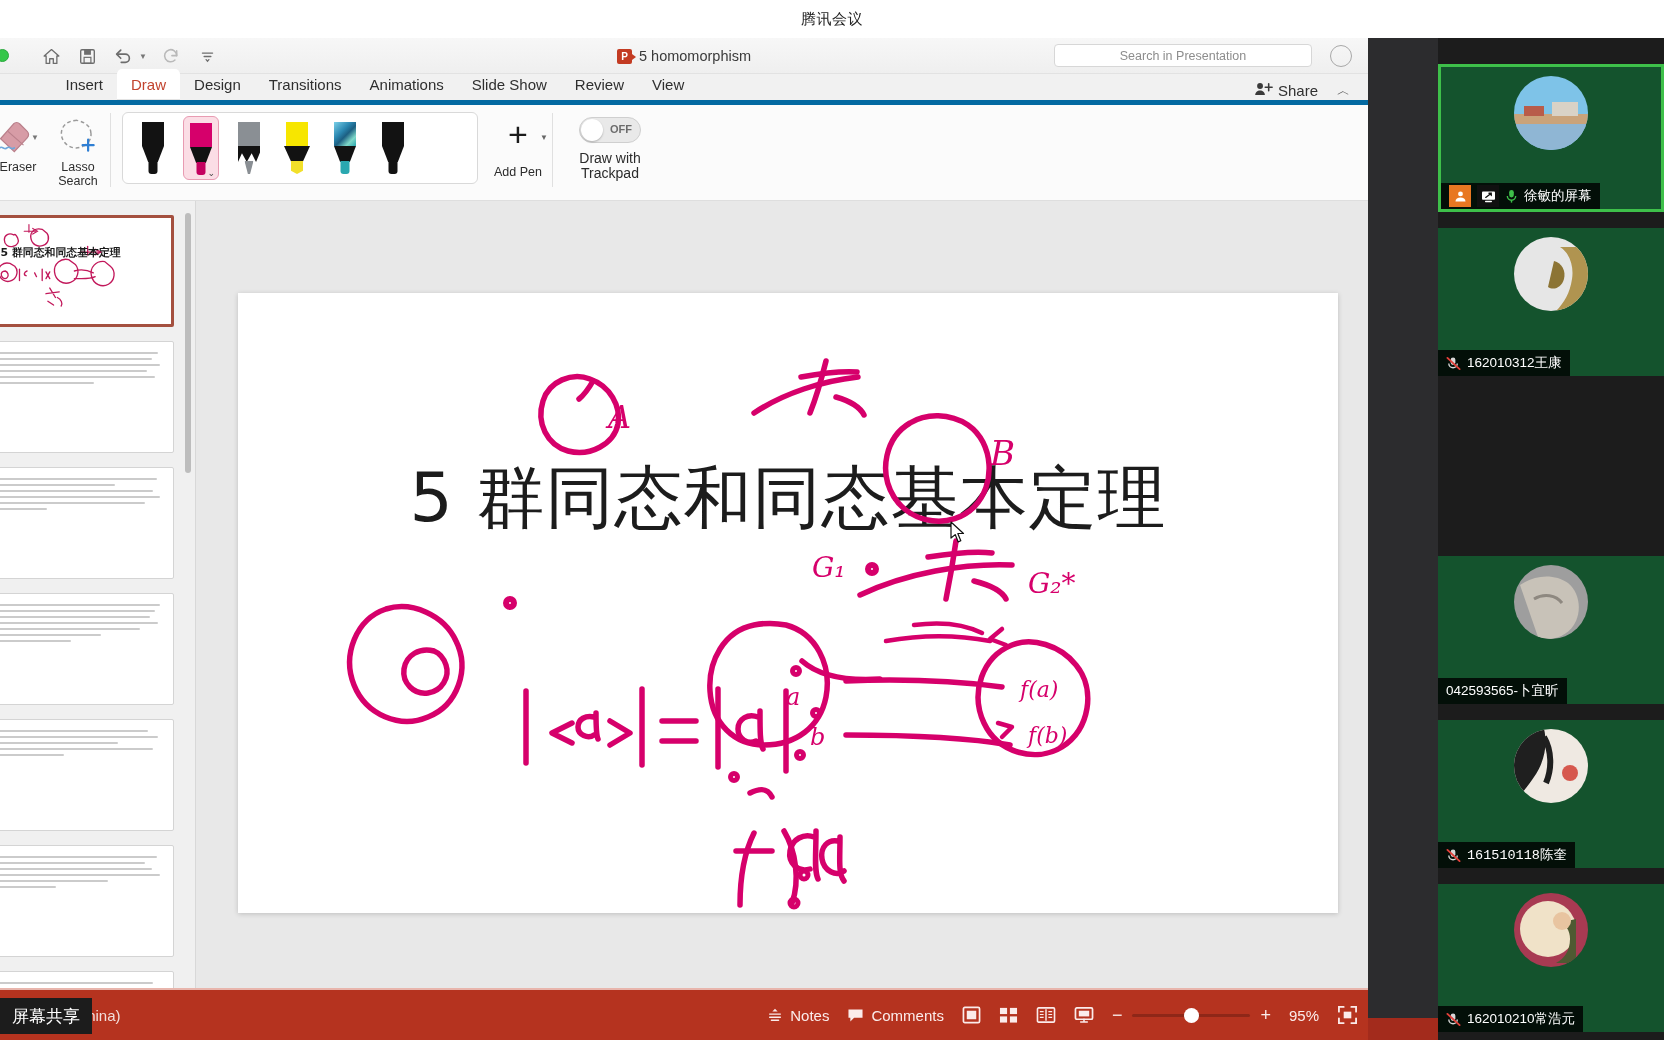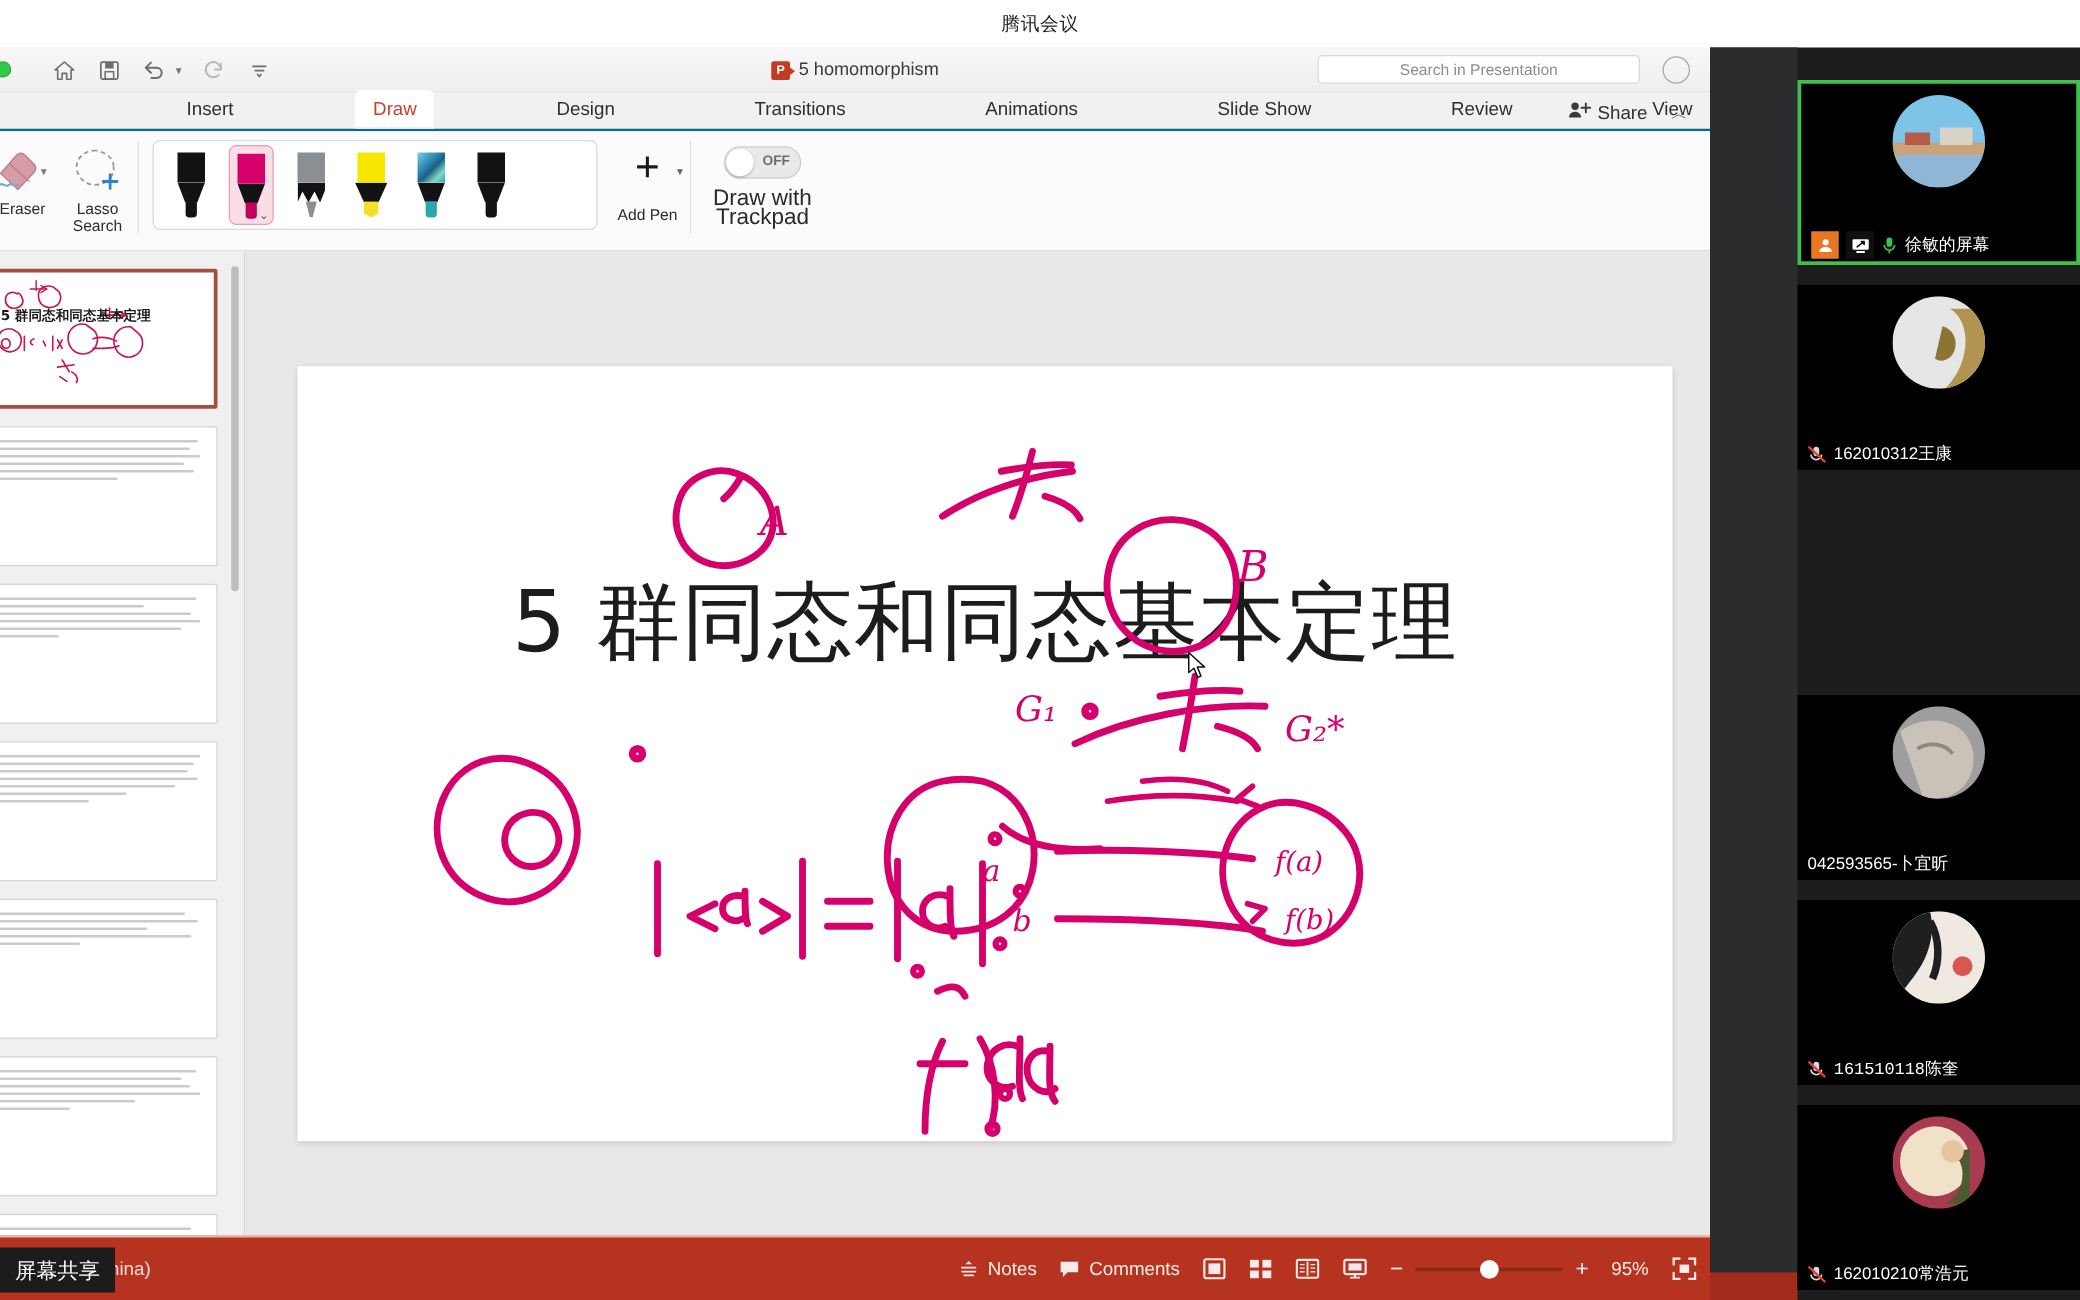--- a/index.html
+++ b/index.html
@@ -68,22 +68,22 @@
   }
   .search-box span { font-size: 12.5px; color: #8d8d8d; }
   .acct-circle {
     position: absolute; right: 16px; top: 7px; width: 22px; height: 22px;
     border-radius: 50%; border: 1.3px solid #a8a8a8;
   }
 
   
   .tabs-row {
     position: absolute; left: 0; top: 36px; width: 1368px; height: 31px;
-    background: #f1f1f1; border-bottom: 2px solid #0369a1;
-    display: flex; align-items: flex-end; justify-content: space-between;
+    background: #f1f1f1; border-bottom: 5px solid #0369a1;
+    display: flex; align-items: flex-end;
   }
   .tab {
     height: 31px; padding: 0 14px; font-size: 15px; color: #2f2f2f;
     display: flex; align-items: center; white-space: nowrap;
   }
   .tab.first { margin-left: -14px; }
   .tab.active {
     background: #ffffff; color: #c2432e; border-radius: 5px 5px 0 0;
     box-shadow: 0 -1px 0 #e3e3e3 inset;
   }
@@ -124,21 +124,21 @@
   .addpen-caret { position: absolute; left: 540px; top: 28px; font-size: 8px; color: #666; }
   .rb-sep { position: absolute; top: 8px; width: 1px; height: 74px; background: #e0e0e0; }
 
   .toggle-wrap { position: absolute; left: 562px; top: 12px; width: 96px; text-align: center; }
   .toggle {
     width: 62px; height: 26px; border-radius: 13px; background: #e9e9e9;
     border: 1px solid #cfcfcf; margin: 0 auto; position: relative;
   }
   .toggle .knob { position: absolute; left: 1px; top: 1px; width: 22px; height: 22px; border-radius: 50%; background: #fff; box-shadow: 0 1px 2px rgba(0,0,0,.25); }
   .toggle .off { position: absolute; right: 8px; top: 5px; font-size: 11px; color: #6c6c6c; font-weight: bold; }
-  .toggle-lbl { font-size: 18px; color: #2b2b2b; line-height: 15px; margin-top: 8px; }
+  .toggle-lbl { font-size: 14px; color: #2b2b2b; line-height: 15px; margin-top: 8px; }
 
   
   .slide-panel {
     position: absolute; left: 0; top: 163px; width: 196px; bottom: 52px;
     background: #f0f0f0; border-right: 1px solid #d8d8d8; overflow: hidden;
   }
   .thumb {
     margin: 14px 16px 0 -12px; width: 186px; height: 112px;
     background: #fff; border: 1px solid #d4d4d4; border-radius: 2px; position: relative; overflow: hidden;
   }
@@ -186,21 +186,21 @@
   .zoom-track { width: 118px; height: 3px; background: #8e2718; border-radius: 2px; position: relative; }
   .zoom-knob { position: absolute; left: 52px; top: -6px; width: 15px; height: 15px; border-radius: 50%; background: #fff; }
   .zoom-pct { font-size: 15px; color: #fbeceb; min-width: 38px; text-align: right; }
 
   
   .rail { position: absolute; left: 1368px; top: 38px; width: 296px; height: 1002px; background: #1c1c1c; }
   .rail-gutter { position: absolute; left: 0; top: 0; width: 70px; height: 100%; background: #2c2c2e; }
   .tiles { position: absolute; left: 70px; top: 0; right: 0; bottom: 0; }
   .tile {
     position: absolute; left: 0; width: 226px; height: 148px;
-    background: #000000; overflow: hidden;
+    background: #14532d; overflow: hidden;
   }
   .tile.speaking { border: 3px solid #3ec04a; }
   .tile .avatar {
     position: absolute; left: 50%; top: 46px; transform: translate(-50%,-50%);
     width: 74px; height: 74px; border-radius: 50%; overflow: hidden;
   }
   .tile .namebar {
     position: absolute; left: 0; bottom: 0; height: 26px;
     background: rgba(0,0,0,.82); display: flex; align-items: center; gap: 6px; padding: 0 8px;
   }

